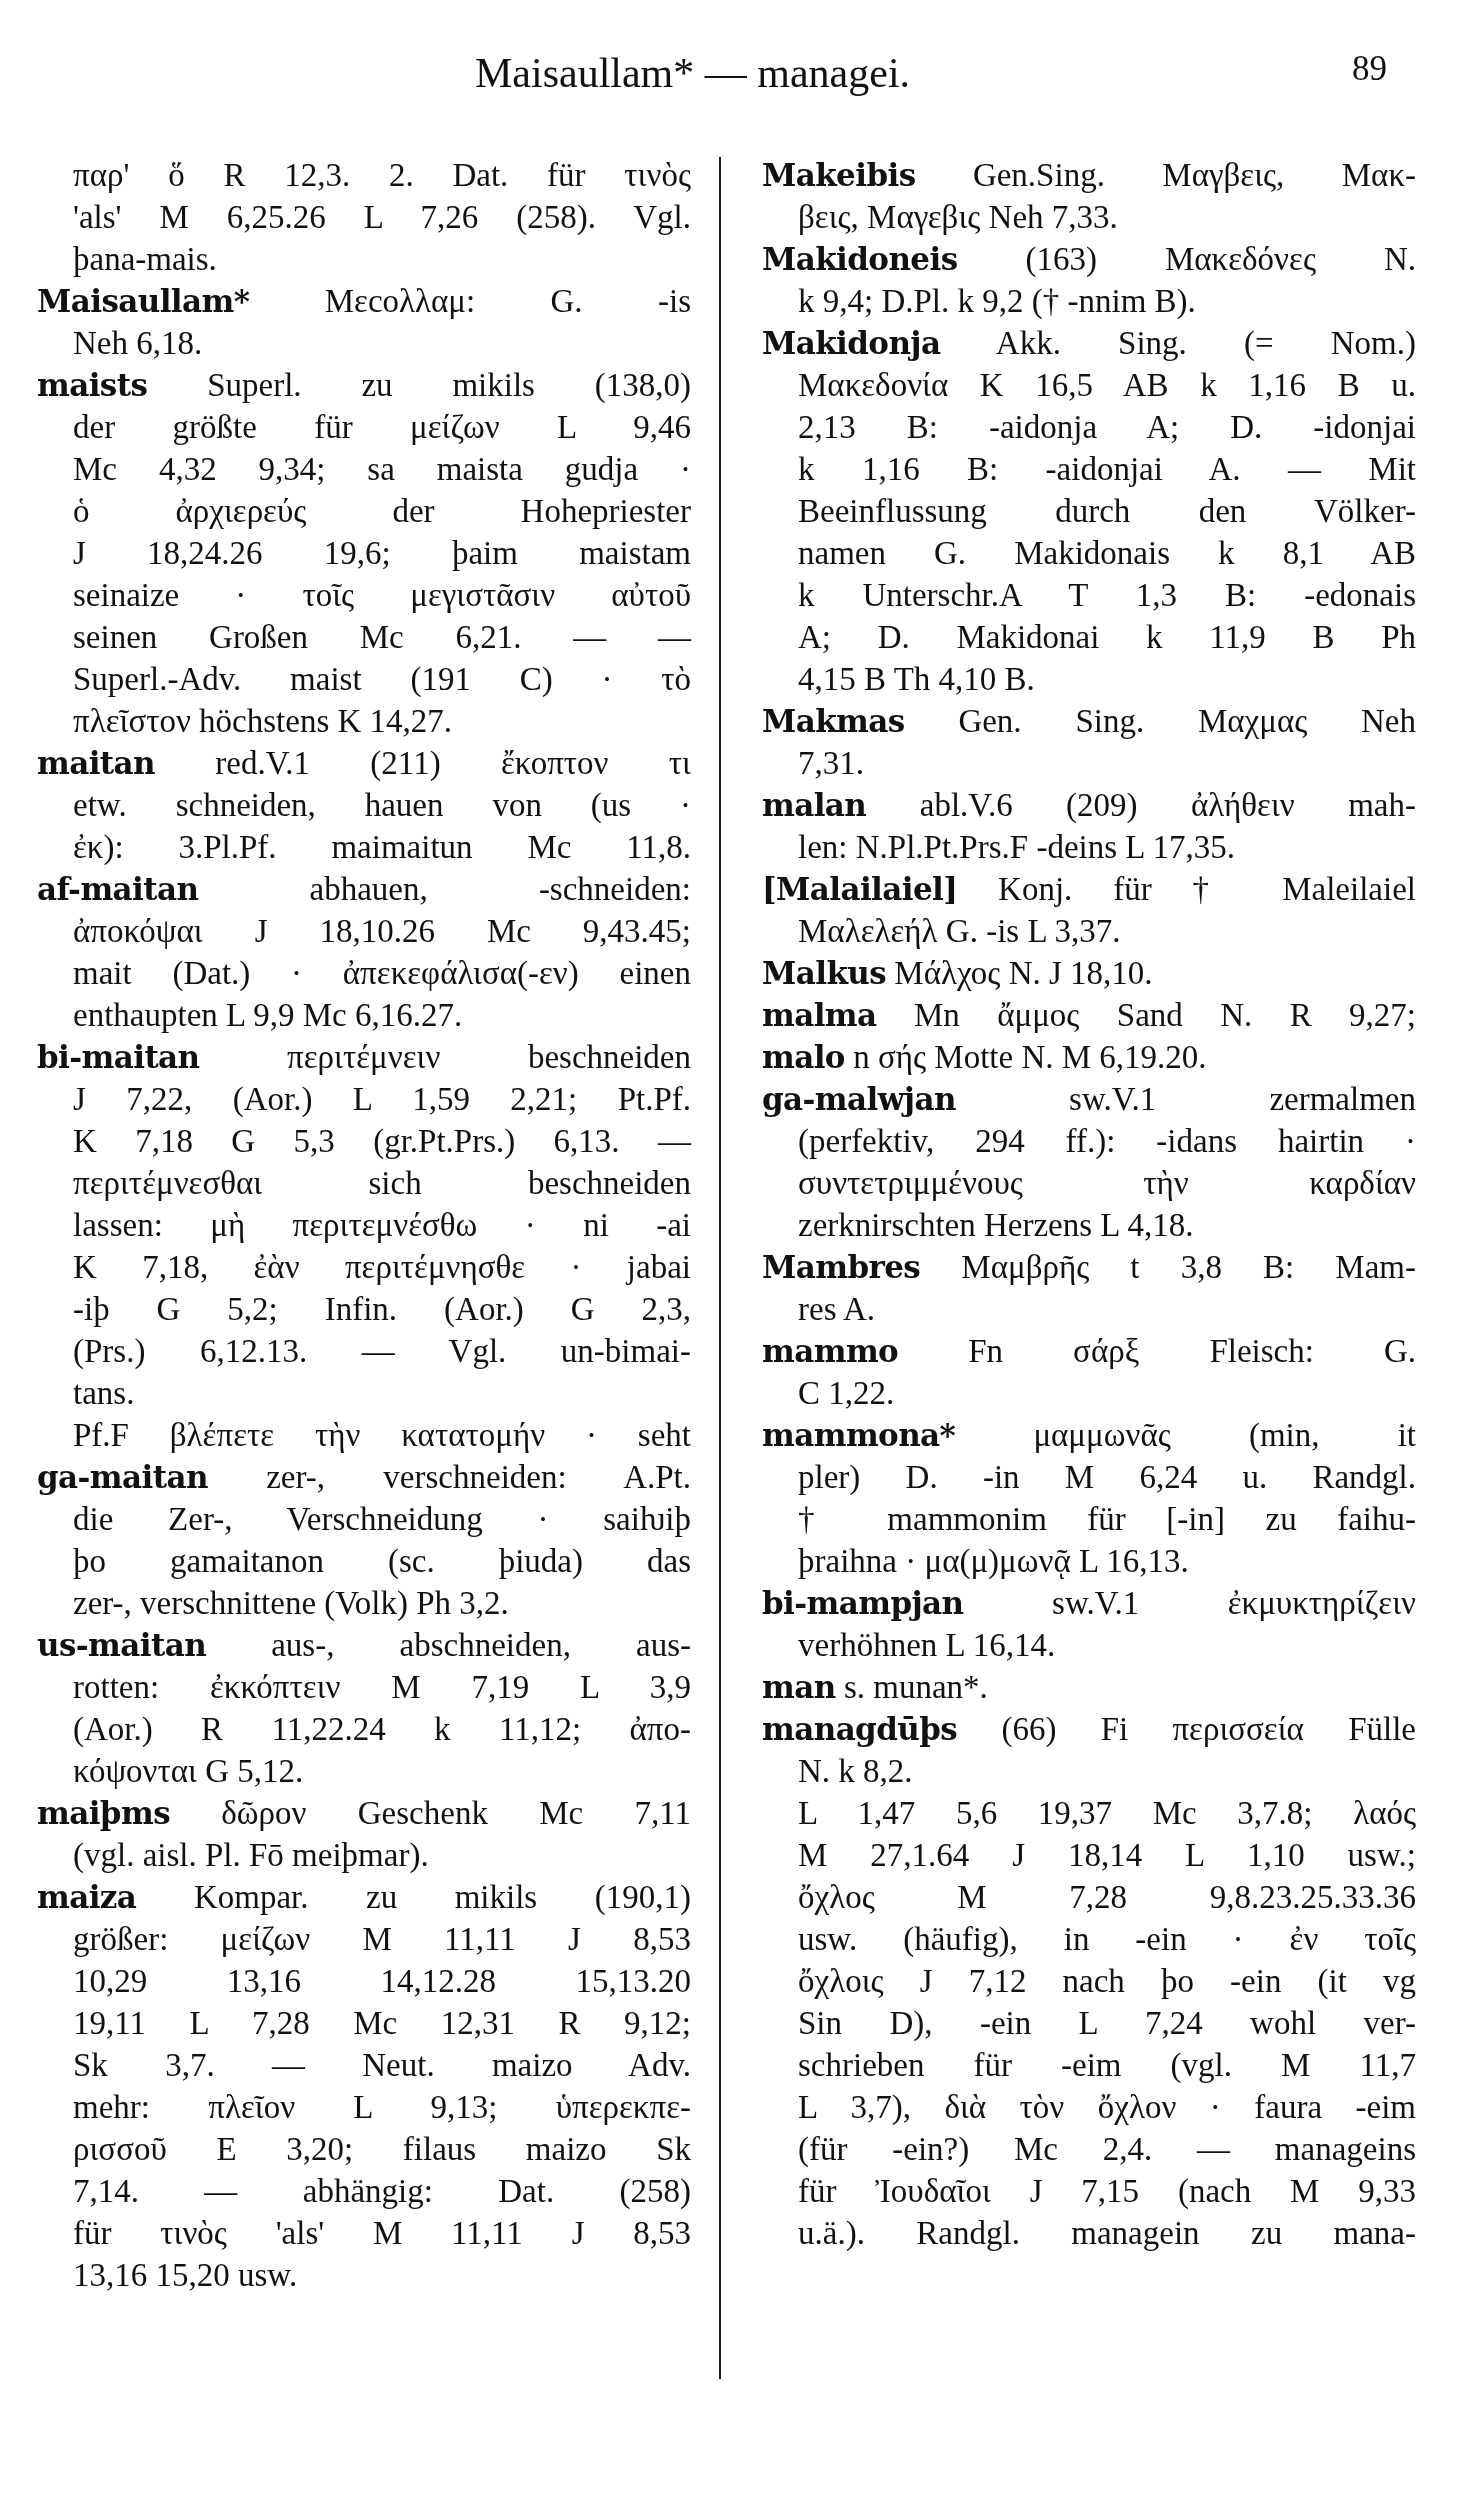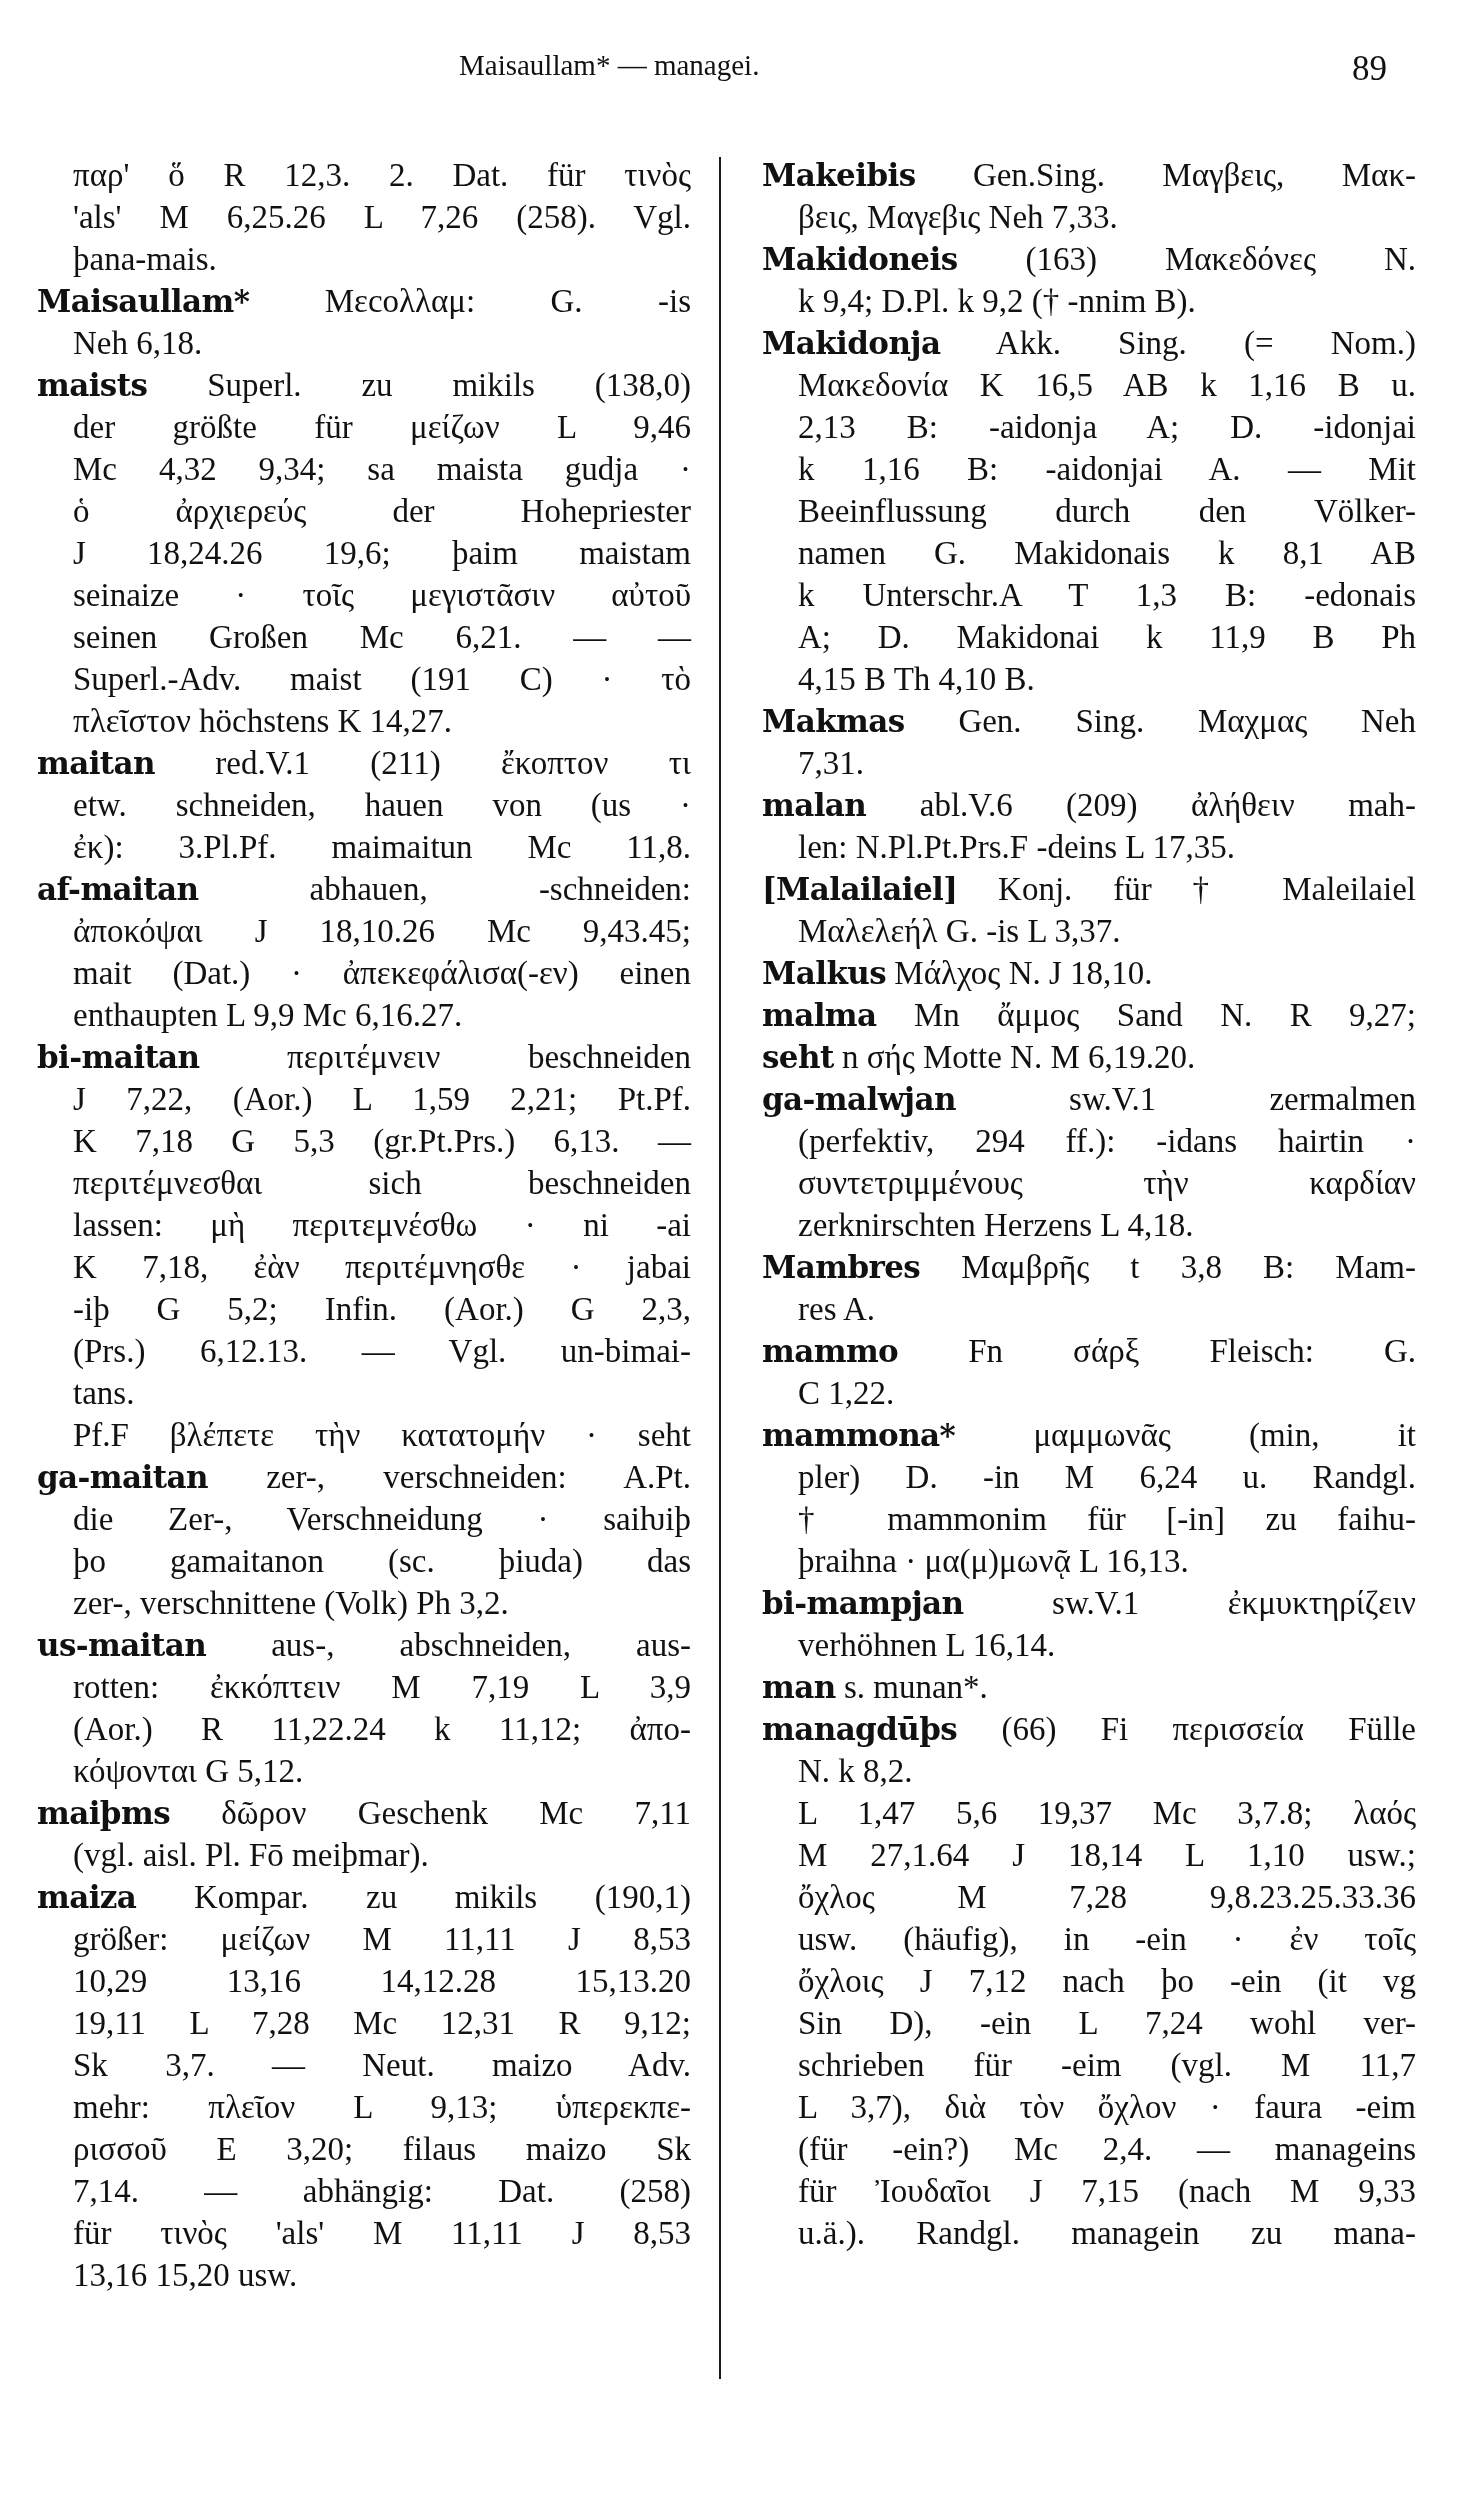--- a/index.html
+++ b/index.html
@@ -5,22 +5,22 @@
   html, body { margin: 0; padding: 0; background: #ffffff; }
   body {
     width: 1463px; height: 2512px; position: relative; overflow: hidden;
     font-family: "DejaVu Serif", "Liberation Serif", serif;
     color: #111111;
   }
   .running-head {
     position: absolute; top: 49px; left: 0; width: 1463px; height: 56px;
   }
   .running-title {
-    position: absolute; left: 459px; top: 0;
-    font-family: "Liberation Serif", serif; font-size: 29px; letter-spacing: 0px;
+    position: absolute; left: 475px; top: 0;
+    font-family: "Liberation Serif", serif; font-size: 42px; letter-spacing: 0px;
   }
   .page-number {
     position: absolute; left: 1352px; top: 0;
     font-family: "Liberation Serif", serif; font-size: 35px; text-align: right;
   }
   .column {
     position: absolute; top: 154px; width: 654px;
     font-family: "Liberation Serif", serif; font-size: 33px;
   }
   .column.left { left: 37px; }
@@ -115,21 +115,21 @@
     <div class="line cont"><span>A; D. Makidonai k 11,9 B Ph</span></div>
     <div class="line cont last"><span>4,15 B Th 4,10 B.</span></div>
     <div class="line head"><span class="hw">Makmas</span><span> Gen. Sing. Μαχμας Neh</span></div>
     <div class="line cont last"><span>7,31.</span></div>
     <div class="line head"><span class="hw">malan</span><span> abl.V.6 (209) ἀλήθειν mah-</span></div>
     <div class="line cont last"><span>len: N.Pl.Pt.Prs.F -deins L 17,35.</span></div>
     <div class="line head"><span class="hw">[Malailaiel]</span><span> Konj. für † Maleilaiel</span></div>
     <div class="line cont last"><span>Μαλελεήλ G. -is L 3,37.</span></div>
     <div class="line head last"><span class="hw">Malkus</span><span> Μάλχος N. J 18,10.</span></div>
     <div class="line head"><span class="hw">malma</span><span> Mn ἄμμος Sand N. R 9,27;</span></div>
-    <div class="line head last"><span class="hw">seht</span><span> n σής Motte N. M 6,19.20.</span></div>
+    <div class="line head last"><span class="hw">malo</span><span> n σής Motte N. M 6,19.20.</span></div>
     <div class="line head"><span class="hw">ga-malwjan</span><span> sw.V.1 zermalmen</span></div>
     <div class="line cont"><span>(perfektiv, 294 ff.): -idans hairtin ·</span></div>
     <div class="line cont"><span>συντετριμμένους τὴν καρδίαν</span></div>
     <div class="line cont last"><span>zerknirschten Herzens L 4,18.</span></div>
     <div class="line head"><span class="hw">Mambres</span><span> Μαμβρῆς t 3,8 B: Mam-</span></div>
     <div class="line cont last"><span>res A.</span></div>
     <div class="line head"><span class="hw">mammo</span><span> Fn σάρξ Fleisch: G.</span></div>
     <div class="line cont last"><span>C 1,22.</span></div>
     <div class="line head"><span class="hw">mammona*</span><span> μαμμωνᾶς (min, it</span></div>
     <div class="line cont"><span>pler) D. -in M 6,24 u. Randgl.</span></div>

